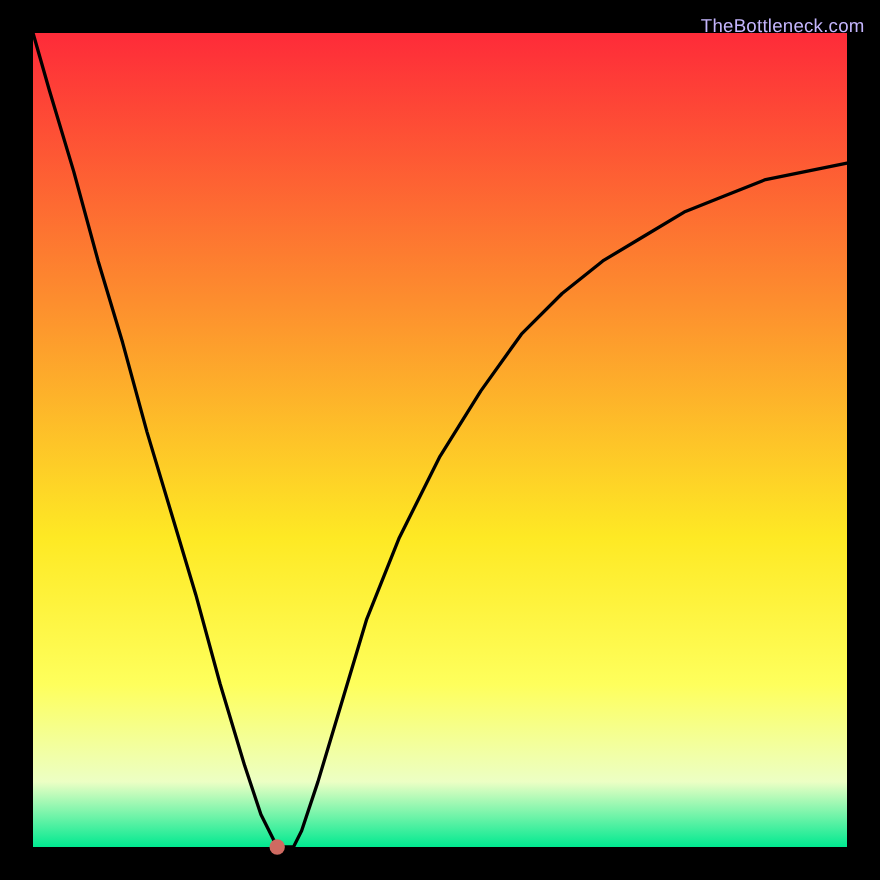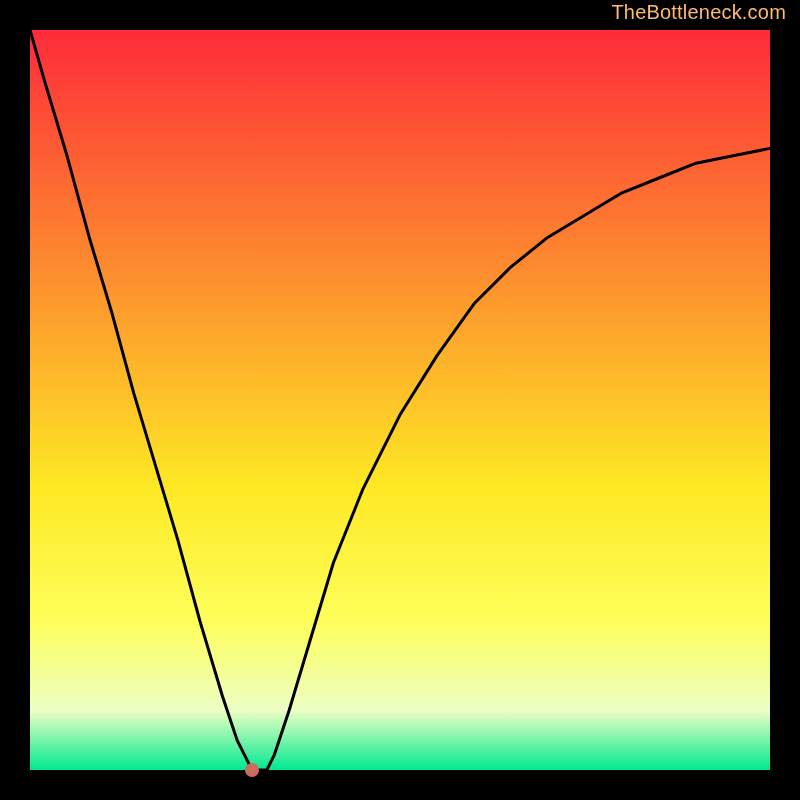--- a/index.html
+++ b/index.html
@@ -12,24 +12,24 @@
     font-family: Arial, Helvetica, sans-serif;
   }
   .canvas-wrap {
     position: relative;
     width: 800px;
     height: 800px;
     background: #000000;
   }
   .watermark {
     position: absolute;
-    top: 1px;
+    top: 14px;
     right: 14px;
-    color: #fdba74;
-    font-size: 20px;
+    color: #c4b5fd;
+    font-size: 17px;
     font-weight: 400;
     letter-spacing: 0.2px;
     z-index: 3;
   }
   svg.chart {
     position: absolute;
     left: 0;
     top: 0;
     width: 800px;
     height: 800px;

